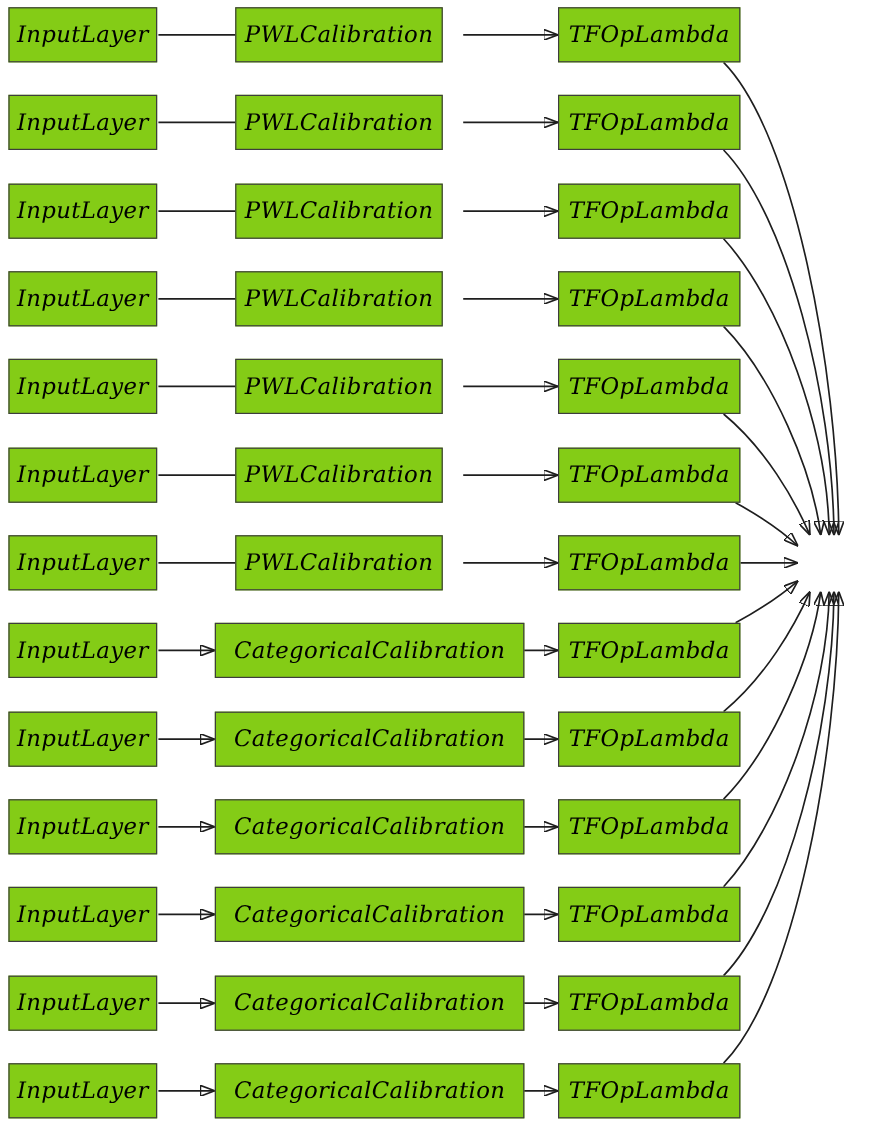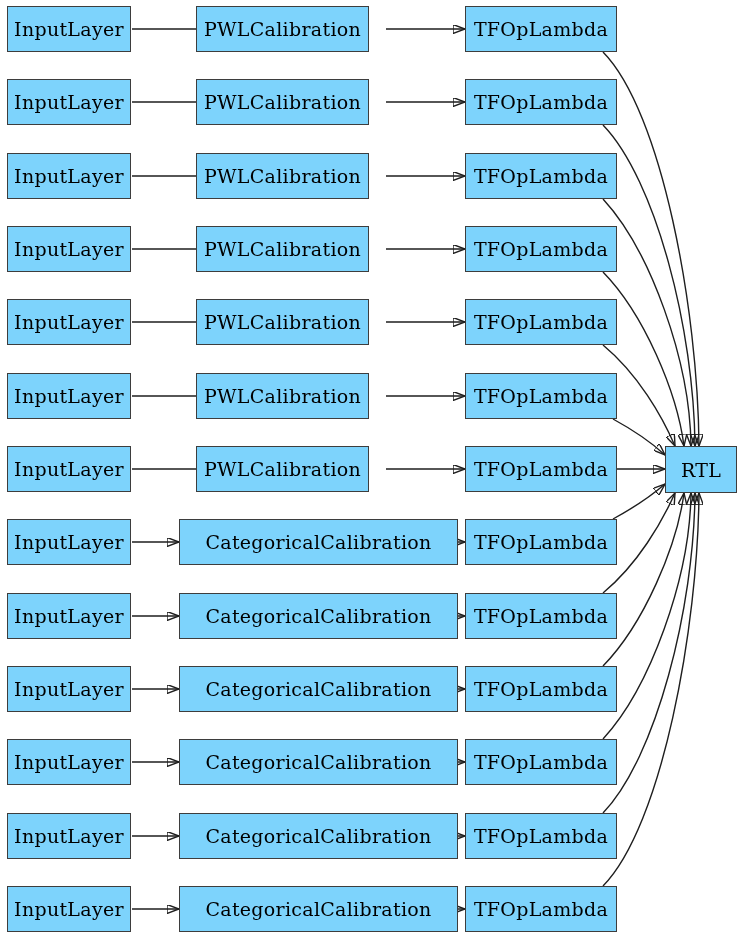--- a/index.html
+++ b/index.html
@@ -10,29 +10,30 @@
     font-family:"DejaVu Serif","Liberation Serif",serif;
     overflow:hidden;
   }
   #edges{position:absolute;left:0;top:0;width:741px;height:940px;}
   #edges path{stroke:#1e1e1e;stroke-width:1.4;fill:none;}
   .node{
     position:absolute;
     height:46px;
     box-sizing:border-box;
     border:1.5px solid #3d3d3d;
-    background:#7dd3fc;
+    background:#84cc16;
     display:flex;align-items:center;justify-content:center;
     font-size:19px;color:#000;
     letter-spacing:0.3px;
     white-space:nowrap;
+    font-style:italic;
   }
   .col-in{left:7px;width:124px;}
   .col-pwl{left:196px;width:173px;}
-  .col-cat{left:179px;width:279px;}
+  .col-cat{left:179px;width:258px;}
   .col-op{left:465px;width:152px;text-align:right;}
   .rtl{left:665px;top:446px;width:72px;height:47px;}
   .r0{top:6px}.r1{top:79px}.r2{top:153px}.r3{top:226px}.r4{top:299px}
   .r5{top:373px}.r6{top:446px}.r7{top:519px}.r8{top:593px}.r9{top:666px}
   .r10{top:739px}.r11{top:813px}.r12{top:886px}
 </style>
 </head>
 <body>
 
 <div id="canvas">
@@ -138,15 +139,14 @@
   <div class="node col-op r10">TFOpLambda</div>
 
   <div class="node col-in r11">InputLayer</div>
   <div class="node col-cat r11">CategoricalCalibration</div>
   <div class="node col-op r11">TFOpLambda</div>
 
   <div class="node col-in r12">InputLayer</div>
   <div class="node col-cat r12">CategoricalCalibration</div>
   <div class="node col-op r12">TFOpLambda</div>
 
-  <div class="node rtl">RTL</div>
 
 </div>
 
 </body></html>

